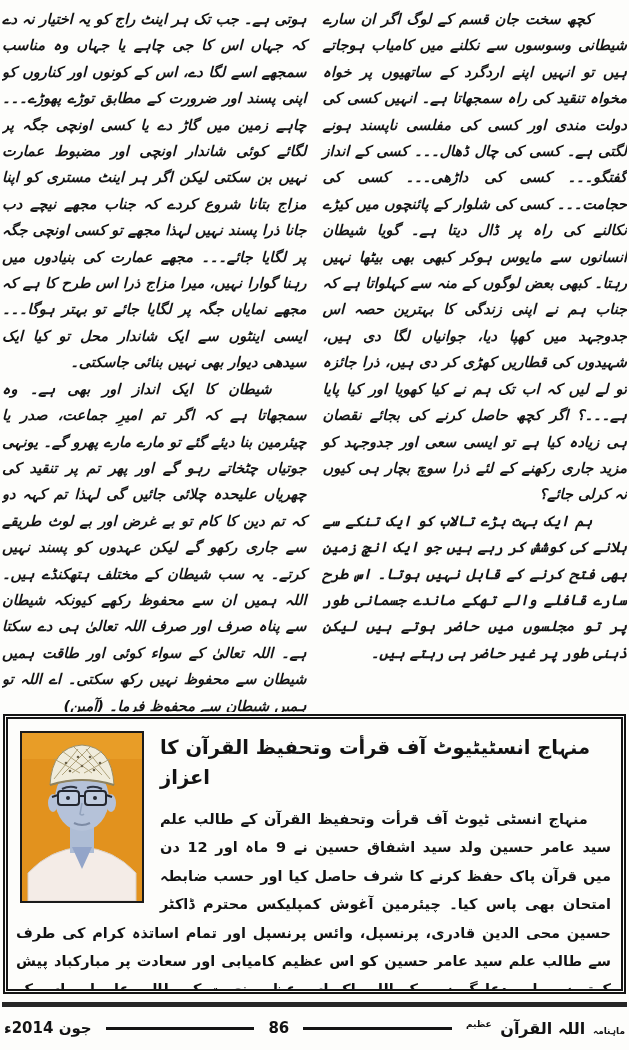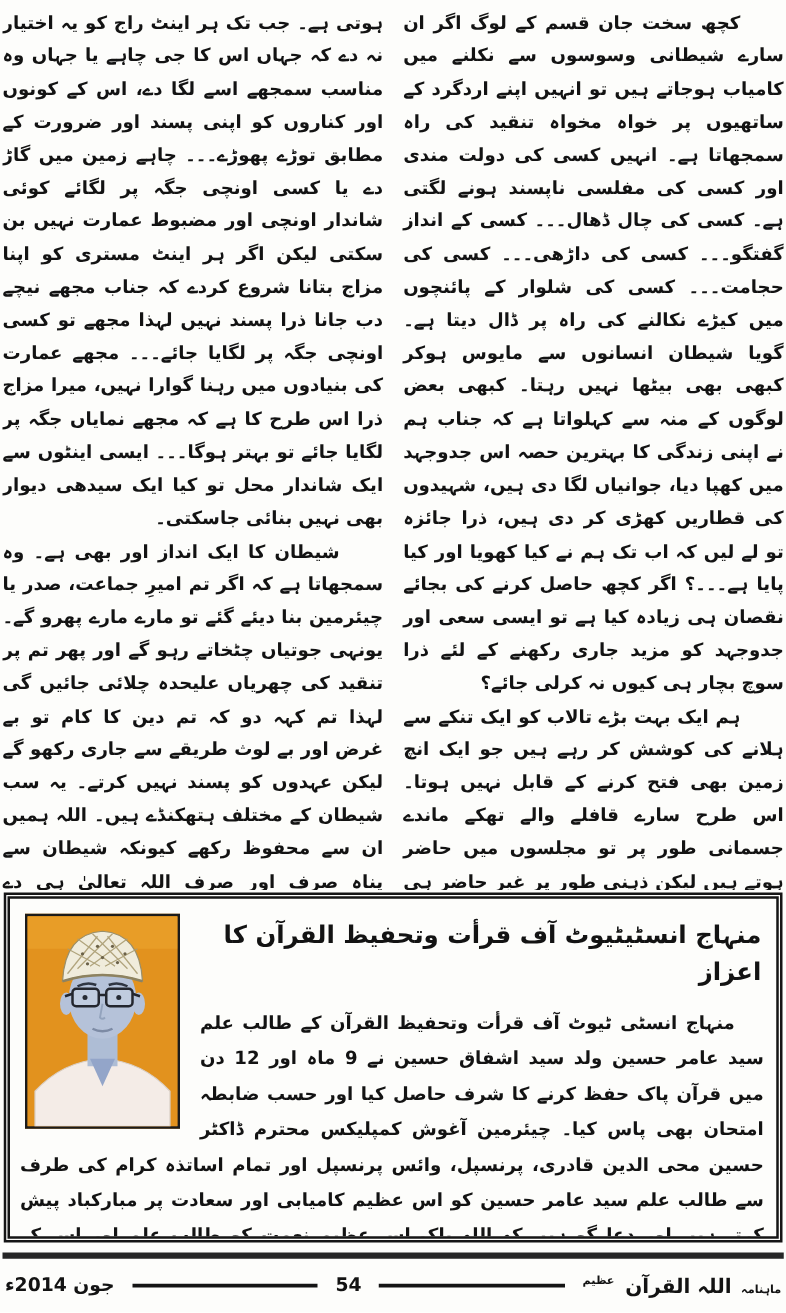--- a/index.html
+++ b/index.html
@@ -10,34 +10,34 @@
   }
   
   .columns{
     position:absolute;top:6px;right:2px;left:2px;height:706px;
     display:flex;gap:16px;overflow:hidden;
   }
   .col{
     flex:1;min-width:0;text-align:justify;
     font-size:14.5px;font-weight:bold;line-height:26.4px;
   }
-  .col p{margin:0;text-indent:2.4em;}
+  .col p{margin:0;text-indent:2.4em;font-style:italic;}
   .col p.cont{text-indent:0;}
   
   .feature-box{
     position:absolute;top:714px;left:3px;width:623px;height:280px;
     box-sizing:border-box;border:5px double #151515;
     padding:4px 10px 6px 8px;overflow:hidden;background:#fdfdfb;
   }
   .photo-frame{
     float:left;width:120px;height:168px;margin:8px 16px 6px 4px;
     border:2px solid #1b1b1b;background:#e2921e;line-height:0;
   }
   .feature-heading{
-    font-size:19.5px;font-weight:bold;text-align:right;
+    font-size:19.5px;font-weight:bold;text-align:left;
     margin:10px 2px 12px;line-height:30px;
   }
   .feature-body{
     margin:0;font-size:14.5px;font-weight:bold;line-height:28.4px;
     text-align:justify;text-indent:1.6em;
   }
   
   .separator{
     position:absolute;top:1002px;left:2px;right:2px;height:5px;
     background:#262626;
@@ -123,18 +123,18 @@
 
   <div class="separator"></div>
 
   <div class="footer">
     <span class="magazine">
       <span class="prefix">ماہنامہ</span>
       <span>اللہ القرآن</span>
       <span class="city">عظیم</span>
     </span>
     <span class="rule"></span>
-    <span class="pagenum">54</span>
+    <span class="pagenum">86</span>
     <span class="rule"></span>
     <span class="date">جون 2014ء</span>
   </div>
 
 </div>
 
 </body></html>

